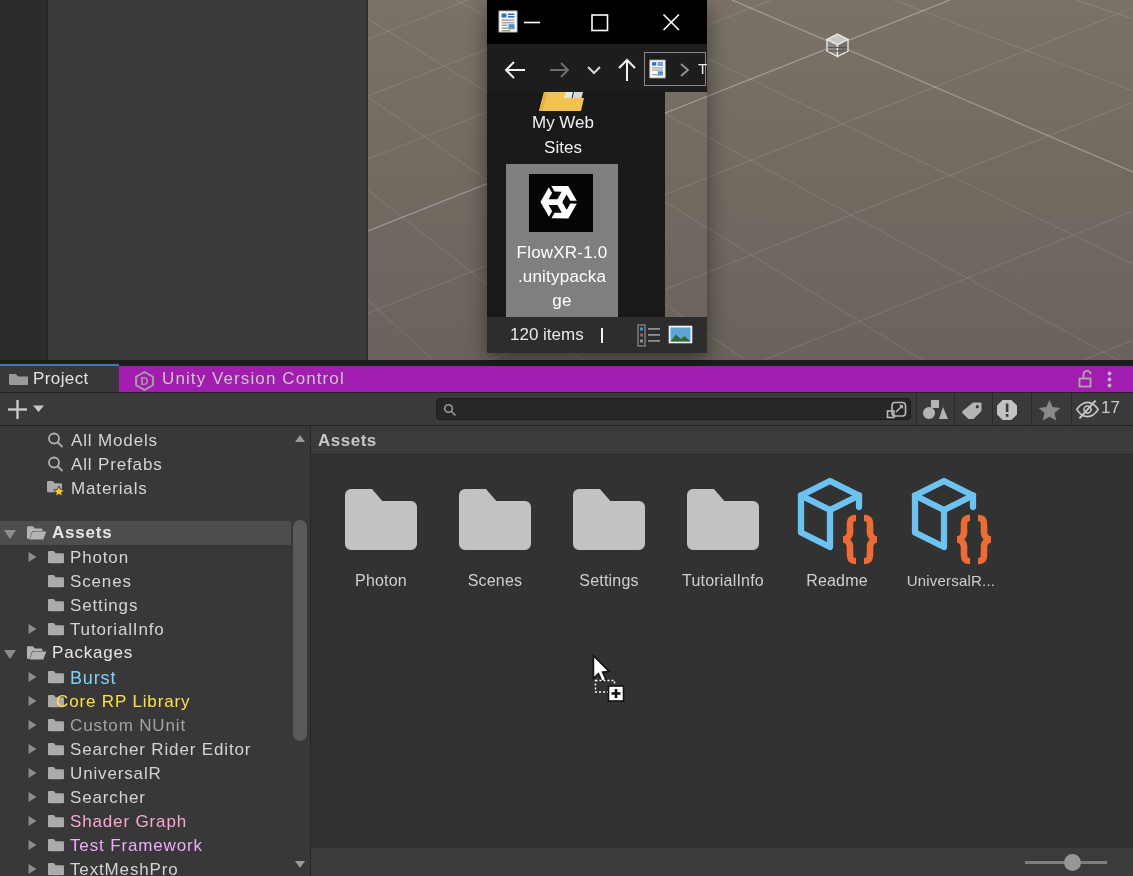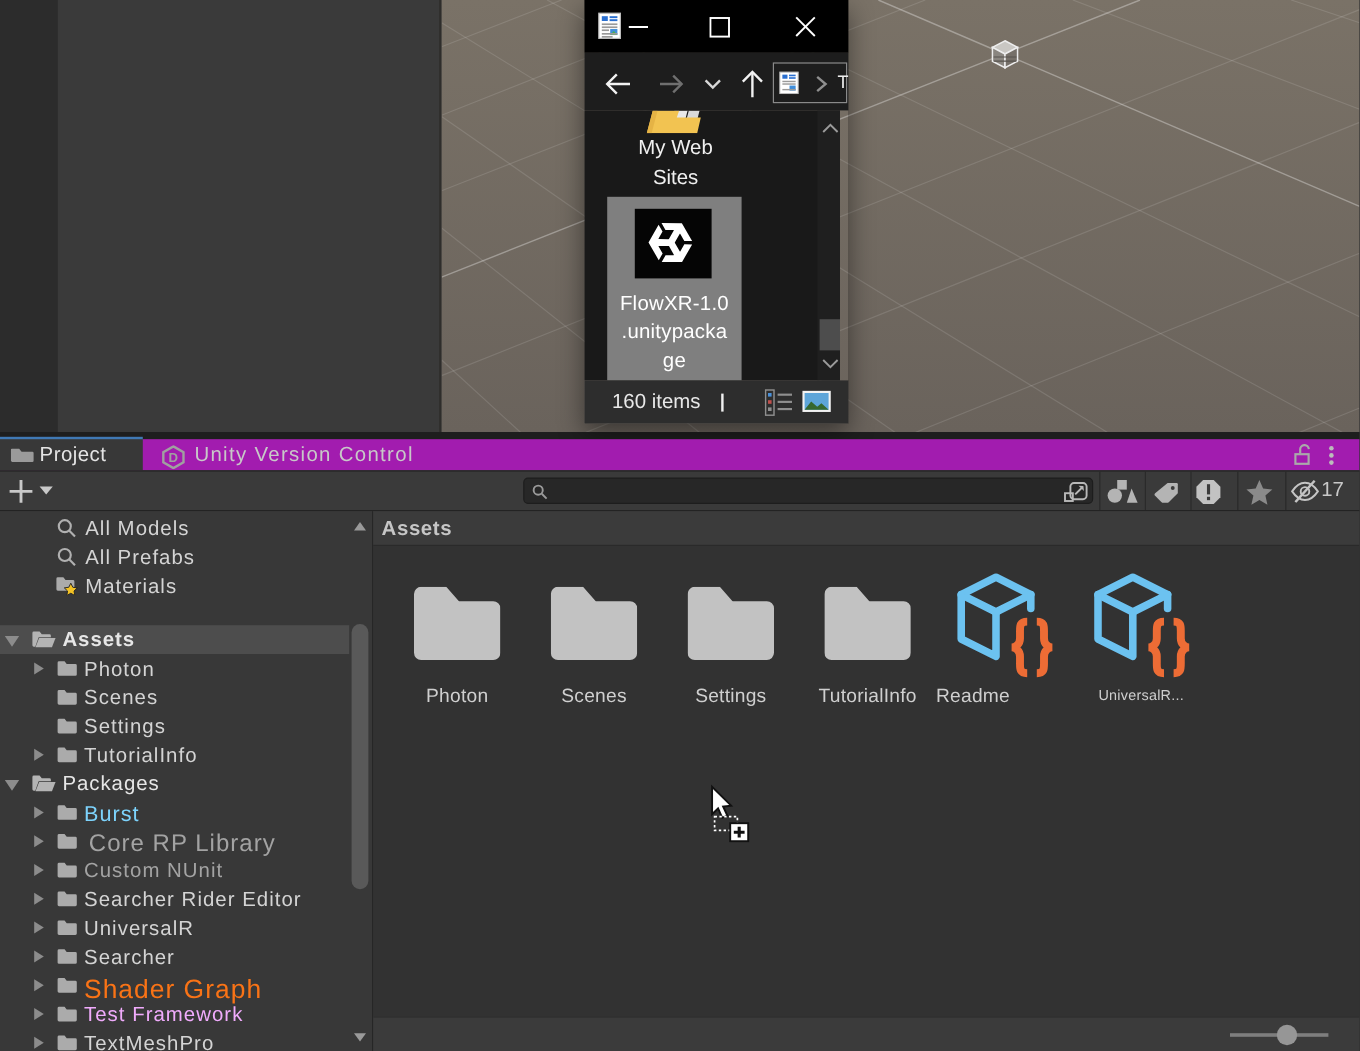--- a/index.html
+++ b/index.html
@@ -99,21 +99,21 @@
         <rect x="3.5" y="12" width="13" height="1.4" fill="#9a9a9a"></rect>
         <rect x="10.5" y="14.2" width="6" height="5" fill="#3f8edb"></rect>
         <rect x="3.5" y="17.5" width="13" height="1.4" fill="#9a9a9a"></rect>
       </svg>
       <svg class="abs" style="left:33px;top:9px" width="12" height="16">
             <polyline points="3,2 10,8 3,14" stroke="#8f8f8f" stroke-width="2" fill="none"></polyline>
           </svg>
       <div class="abs" style="left:53px;top:7px;color:#eee;font-size:15px">T</div>
     </div>
   </div>
-  <div class="abs" style="left:0;top:92px;width:213px;height:225px;background:#191919;overflow:hidden">
+  <div class="abs" style="left:0;top:92px;width:178px;height:225px;background:#191919;overflow:hidden">
 
     <svg class="abs" style="left:51px;top:0" width="50" height="19" viewBox="0 0 50 19">
       <polygon points="24,0 35,0 33,8 22,8" fill="#e8e8e8"></polygon>
       <polygon points="36,0 45,0 43,8 34,8" fill="#d9d9d9"></polygon>
       <polygon points="1,19 6,0 28,0 26,6 46,6 43,19" fill="#f2c351"></polygon>
       <polygon points="6,0 10,0 5,19 1,19" fill="#e5b345"></polygon>
     </svg>
     <div class="abs" style="left:0;top:18px;width:152px;text-align:center;color:#f0f0f0;font-size:17px;line-height:25px">My Web<br>Sites</div>
     <div class="abs" style="left:19px;top:72px;width:112px;height:155px;background:#7f7f7f">
       <div class="abs" style="left:23px;top:10px;width:64px;height:58px;background:#050505">
@@ -131,21 +131,21 @@
       <svg class="abs" style="left:4px;top:10px" width="14" height="10">
             <polyline points="1,8 7,2 13,8" stroke="#9a9a9a" stroke-width="1.6" fill="none"></polyline>
           </svg>
       <div class="abs" style="left:2px;top:174px;width:17px;height:26px;background:#4d4d4d"></div>
       <svg class="abs" style="left:4px;top:206px" width="14" height="10">
             <polyline points="1,2 7,8 13,2" stroke="#9a9a9a" stroke-width="1.6" fill="none"></polyline>
           </svg>
     </div>
   </div>
   <div class="abs" style="left:0;top:317px;width:220px;height:36px;background:#2d2d2d">
-    <div class="abs" style="left:23px;top:8px;color:#e8e8e8;font-size:17px">160 items</div>
+    <div class="abs" style="left:23px;top:8px;color:#e8e8e8;font-size:17px">120 items</div>
     <div class="abs" style="left:114px;top:11px;width:2px;height:15px;background:#f0f0f0"></div>
     <svg class="abs" style="left:150px;top:7px" width="24" height="23" viewBox="0 0 24 23">
       <g fill="#8f8f8f">
         <rect x="1" y="1" width="7" height="21" fill="none" stroke="#8f8f8f" stroke-width="1.2"></rect>
         <rect x="3" y="3.5" width="3" height="3" fill="#4a90d9"></rect>
         <rect x="3" y="9.5" width="3" height="3" fill="#c0504d"></rect>
         <rect x="3" y="15.5" width="3" height="3" fill="#8f8f8f"></rect>
         <rect x="11" y="4" width="12" height="1.8"></rect>
             <rect x="11" y="10" width="12" height="1.8"></rect>
             <rect x="11" y="16" width="12" height="1.8"></rect>
@@ -298,21 +298,21 @@
 <svg class="abs" style="left:47px;top:244px" width="18" height="14" viewBox="0 0 18 14">
         <path d="M1,2.2 a1.2,1.2 0 0 1 1.2,-1.2 h4.6 l1.8,2.3 h7.2 a1.2,1.2 0 0 1 1.2,1.2 V12 a1.2,1.2 0 0 1 -1.2,1.2 H2.2 A1.2,1.2 0 0 1 1,12 Z" fill="#ababab"></path>
       </svg>
 <div class="abs" style="left:70px;top:242px;font-size:18px;letter-spacing:.85px;color:#7dd3fc">Burst</div>
 <svg class="abs" style="left:27px;top:269px" width="11" height="12">
         <polygon points="1.5,1 9.5,6 1.5,11" fill="#8c8c8c"></polygon>
       </svg>
 <svg class="abs" style="left:47px;top:268px" width="18" height="14" viewBox="0 0 18 14">
         <path d="M1,2.2 a1.2,1.2 0 0 1 1.2,-1.2 h4.6 l1.8,2.3 h7.2 a1.2,1.2 0 0 1 1.2,1.2 V12 a1.2,1.2 0 0 1 -1.2,1.2 H2.2 A1.2,1.2 0 0 1 1,12 Z" fill="#ababab"></path>
       </svg>
-<div class="abs" style="left:74px;top:266px;font-size:20px;letter-spacing:.85px;color:#a3a3a3">Core RP Library</div>
+<div class="abs" style="left:56px;top:266px;font-size:17px;letter-spacing:.85px;color:#fde047">Core RP Library</div>
 <svg class="abs" style="left:27px;top:293px" width="11" height="12">
         <polygon points="1.5,1 9.5,6 1.5,11" fill="#8c8c8c"></polygon>
       </svg>
 <svg class="abs" style="left:47px;top:292px" width="18" height="14" viewBox="0 0 18 14">
         <path d="M1,2.2 a1.2,1.2 0 0 1 1.2,-1.2 h4.6 l1.8,2.3 h7.2 a1.2,1.2 0 0 1 1.2,1.2 V12 a1.2,1.2 0 0 1 -1.2,1.2 H2.2 A1.2,1.2 0 0 1 1,12 Z" fill="#ababab"></path>
       </svg>
 <div class="abs" style="left:70px;top:290px;font-size:17px;letter-spacing:.85px;color:#a3a3a3">Custom NUnit</div>
 <svg class="abs" style="left:27px;top:317px" width="11" height="12">
         <polygon points="1.5,1 9.5,6 1.5,11" fill="#8c8c8c"></polygon>
       </svg>
@@ -333,21 +333,21 @@
 <svg class="abs" style="left:47px;top:364px" width="18" height="14" viewBox="0 0 18 14">
         <path d="M1,2.2 a1.2,1.2 0 0 1 1.2,-1.2 h4.6 l1.8,2.3 h7.2 a1.2,1.2 0 0 1 1.2,1.2 V12 a1.2,1.2 0 0 1 -1.2,1.2 H2.2 A1.2,1.2 0 0 1 1,12 Z" fill="#ababab"></path>
       </svg>
 <div class="abs" style="left:70px;top:362px;font-size:17px;letter-spacing:.85px;color:#d4d4d4">Searcher</div>
 <svg class="abs" style="left:27px;top:389px" width="11" height="12">
         <polygon points="1.5,1 9.5,6 1.5,11" fill="#8c8c8c"></polygon>
       </svg>
 <svg class="abs" style="left:47px;top:388px" width="18" height="14" viewBox="0 0 18 14">
         <path d="M1,2.2 a1.2,1.2 0 0 1 1.2,-1.2 h4.6 l1.8,2.3 h7.2 a1.2,1.2 0 0 1 1.2,1.2 V12 a1.2,1.2 0 0 1 -1.2,1.2 H2.2 A1.2,1.2 0 0 1 1,12 Z" fill="#ababab"></path>
       </svg>
-<div class="abs" style="left:70px;top:386px;font-size:22px;letter-spacing:.85px;color:#f97316">Shader Graph</div>
+<div class="abs" style="left:70px;top:386px;font-size:17px;letter-spacing:.85px;color:#f9a8d4">Shader Graph</div>
 <svg class="abs" style="left:27px;top:413px" width="11" height="12">
         <polygon points="1.5,1 9.5,6 1.5,11" fill="#8c8c8c"></polygon>
       </svg>
 <svg class="abs" style="left:47px;top:412px" width="18" height="14" viewBox="0 0 18 14">
         <path d="M1,2.2 a1.2,1.2 0 0 1 1.2,-1.2 h4.6 l1.8,2.3 h7.2 a1.2,1.2 0 0 1 1.2,1.2 V12 a1.2,1.2 0 0 1 -1.2,1.2 H2.2 A1.2,1.2 0 0 1 1,12 Z" fill="#ababab"></path>
       </svg>
 <div class="abs" style="left:70px;top:410px;font-size:17px;letter-spacing:.85px;color:#f0abfc">Test Framework</div>
 <svg class="abs" style="left:27px;top:437px" width="11" height="12">
         <polygon points="1.5,1 9.5,6 1.5,11" fill="#8c8c8c"></polygon>
       </svg>
@@ -389,33 +389,33 @@
             <g fill="none" stroke="#6cc2f0" stroke-width="6.3" stroke-linejoin="round" stroke-linecap="round">
               <polygon points="33,4 62,18.5 33,33 4,18.5"></polygon>
               <path d="M4,18.5 L4,55.5 L33,70 L33,33"></path>
               <path d="M62,18.5 L62,30"></path>
             </g>
             <g fill="none" stroke="#ed6c35" stroke-width="6.6" stroke-linecap="butt">
               <path d="M59,41 C52.5,41 53,45 53,50 L53,55 C53,60 49,62.5 46,62.5 C49,62.5 53,65 53,70 L53,75 C53,80 52.5,84 59,84"></path>
               <path d="M67,41 C73.5,41 73,45 73,50 L73,55 C73,60 77,62.5 80,62.5 C77,62.5 73,65 73,70 L73,75 C73,80 73.5,84 67,84"></path>
             </g>
           </svg></div>
-<div class="abs" style="left:469px;top:146px;width:114px;text-align:left;font-size:16px;letter-spacing:.2px;color:#cfcfcf;white-space:nowrap">Readme</div>
+<div class="abs" style="left:469px;top:146px;width:114px;text-align:center;font-size:16px;letter-spacing:.2px;color:#cfcfcf;white-space:nowrap">Readme</div>
 <div class="abs" style="left:600px;top:51px"><svg width="86" height="88" viewBox="0 0 86 88">
             <g fill="none" stroke="#6cc2f0" stroke-width="6.3" stroke-linejoin="round" stroke-linecap="round">
               <polygon points="33,4 62,18.5 33,33 4,18.5"></polygon>
               <path d="M4,18.5 L4,55.5 L33,70 L33,33"></path>
               <path d="M62,18.5 L62,30"></path>
             </g>
             <g fill="none" stroke="#ed6c35" stroke-width="6.6" stroke-linecap="butt">
               <path d="M59,41 C52.5,41 53,45 53,50 L53,55 C53,60 49,62.5 46,62.5 C49,62.5 53,65 53,70 L53,75 C53,80 52.5,84 59,84"></path>
               <path d="M67,41 C73.5,41 73,45 73,50 L73,55 C73,60 77,62.5 80,62.5 C77,62.5 73,65 73,70 L73,75 C73,80 73.5,84 67,84"></path>
             </g>
           </svg></div>
-<div class="abs" style="left:583px;top:146px;width:114px;text-align:center;font-size:12px;letter-spacing:.2px;color:#cfcfcf;white-space:nowrap">UniversalR...</div>
+<div class="abs" style="left:583px;top:146px;width:114px;text-align:center;font-size:15px;letter-spacing:.2px;color:#cfcfcf;white-space:nowrap">UniversalR...</div>
       </div>
   <div class="abs" style="left:0;top:421px;width:822px;height:29px;background:#3b3b3b;border-top:1px solid #2e2e2e">
     <div class="abs" style="left:714px;top:13px;width:82px;height:3px;background:#7e7e7e"></div>
     <div class="abs" style="left:753px;top:6px;width:17px;height:17px;border-radius:50%;background:#969696"></div>
   </div>
 </div>
 
 <svg class="abs" style="left:588px;top:650px" width="40" height="56" viewBox="0 0 40 56">
   <polygon points="5.4,5.7 5.4,28.5 10.4,23.7 13.9,31.5 18.1,29.6 14.6,22.1 21.3,21.4" fill="#fff" stroke="#111" stroke-width="1.6"></polygon>
   <rect x="7.5" y="30.5" width="19" height="11.5" fill="none" stroke="#fff" stroke-width="1.4" stroke-dasharray="2 2"></rect>

